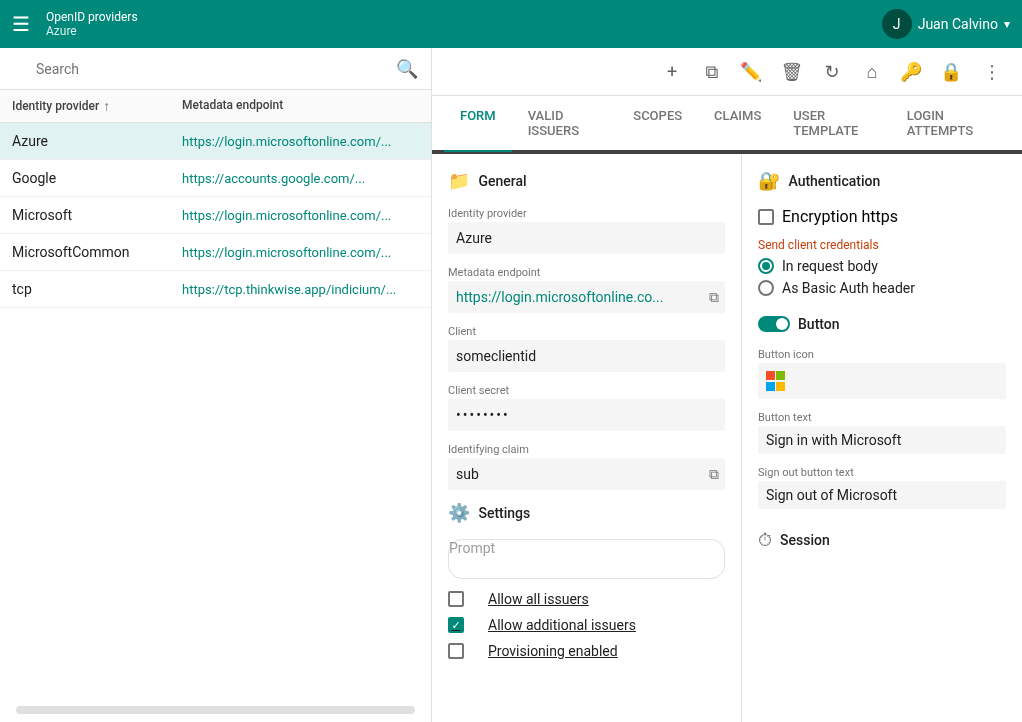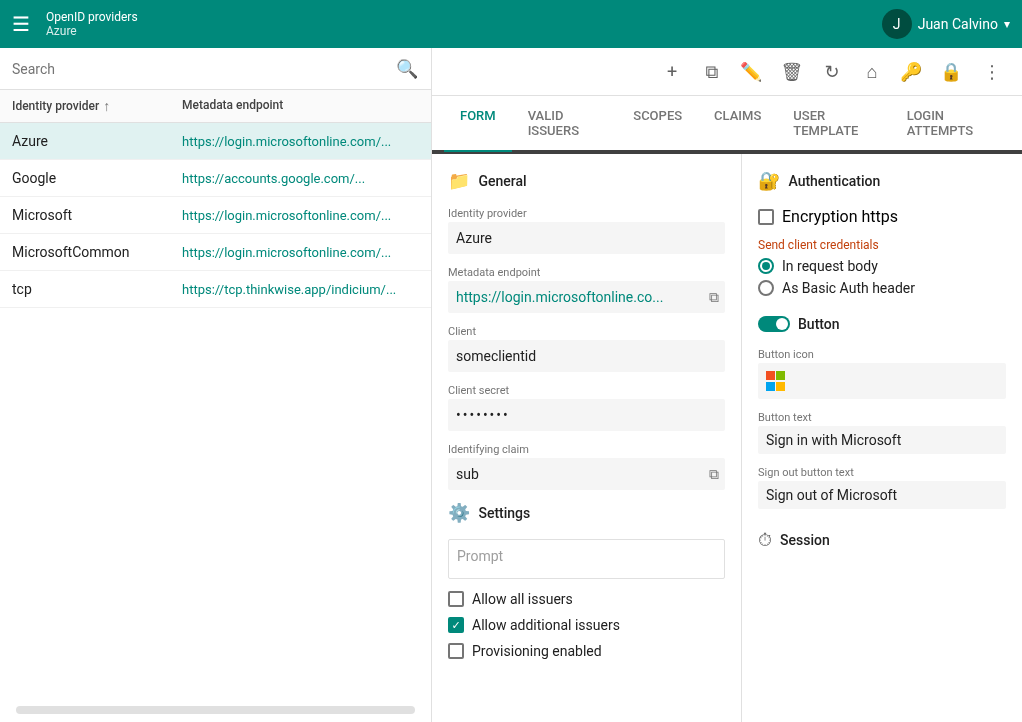--- a/index.html
+++ b/index.html
@@ -22,21 +22,21 @@
     .topbar-avatar { width: 30px; height: 30px; border-radius: 50%; background: #004d40; display: flex; align-items: center; justify-content: center; font-size: 14px; color: white; }
     .topbar-username { font-size: 14px; }
     .topbar-chevron { font-size: 12px; }
 
     
     .main-layout { display: flex; height: calc(722px - 48px); }
 
     
     .left-panel { width: 432px; background: white; border-right: 1px solid #e0e0e0; display: flex; flex-direction: column; }
     .search-bar { padding: 10px 12px; border-bottom: 1px solid #e0e0e0; display: flex; align-items: center; }
-    .search-input { border: none; outline: none; font-size: 14px; flex: 1; color: #424242; background: transparent; }
+    .search-input { border: none; outline: none; font-size: 14px; flex: 1; color: #424242; background: transparent; margin-left: 24px; }
     .search-icon { color: #757575; font-size: 18px; }
 
     .table-header { display: flex; padding: 8px 12px; border-bottom: 1px solid #e0e0e0; background: #fafafa; }
     .col-provider { width: 170px; font-size: 12px; color: #424242; font-weight: 500; display: flex; align-items: center; gap: 4px; }
     .col-endpoint { font-size: 12px; color: #424242; font-weight: 500; flex: 1; }
     .sort-icon { font-size: 14px; color: #757575; }
 
     .table-body { flex: 1; overflow-y: auto; }
     .table-row { display: flex; padding: 10px 12px; border-bottom: 1px solid #f0f0f0; cursor: pointer; align-items: center; }
     .table-row.selected { background: #e0f2f1; }
@@ -67,23 +67,23 @@
 
     
     .field-group { margin-bottom: 12px; }
     .field-label { font-size: 11px; color: #757575; margin-bottom: 2px; }
     .field-value { font-size: 14px; color: #212121; padding: 6px 8px; background: #f5f5f5; border-radius: 2px; min-height: 32px; display: flex; align-items: center; position: relative; }
     .field-value.link { color: #00897b; }
     .field-copy-btn { position: absolute; right: 6px; top: 50%; transform: translateY(-50%); color: #757575; font-size: 14px; cursor: pointer; }
     .field-secret { letter-spacing: 2px; }
 
     
-    .prompt-field { border: 1px solid #e0e0e0; border-radius: 2px; padding: 8px; font-size: 14px; color: #9e9e9e; min-height: 40px; background: white; margin-bottom: 12px; }
-
-    .checkbox-row { display: flex; align-items: flex-end; gap: 8px; margin-bottom: 10px; font-size: 14px; color: #212121; }
+    .prompt-field { border: 1px solid #e0e0e0; border-radius: 14px; font-size: 14px; color: #9e9e9e; min-height: 40px; background: white; margin-bottom: 12px; }
+
+    .checkbox-row { display: flex; align-items: flex-end; gap: 24px; margin-bottom: 10px; font-size: 14px; color: #212121; text-decoration: underline; }
     .checkbox-box { width: 16px; height: 16px; border: 2px solid #757575; border-radius: 2px; background: white; display: flex; align-items: center; justify-content: center; flex-shrink: 0; }
     .checkbox-box.checked { background: #00897b; border-color: #00897b; }
     .checkbox-check { color: white; font-size: 11px; }
 
     
     .auth-section { margin-bottom: 20px; }
     .encryption-row { display: flex; align-items: center; gap: 8px; margin-bottom: 12px; }
     .checkbox-outline { width: 16px; height: 16px; border: 2px solid #757575; border-radius: 2px; flex-shrink: 0; }
     .radio-group { margin-top: 4px; }
     .radio-label-header { font-size: 12px; color: #c2410c; margin-bottom: 6px; }

